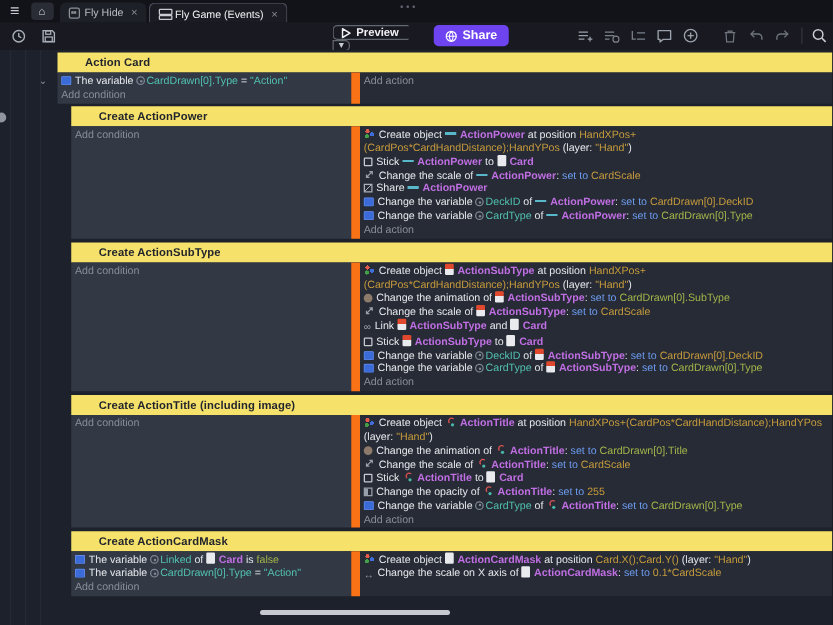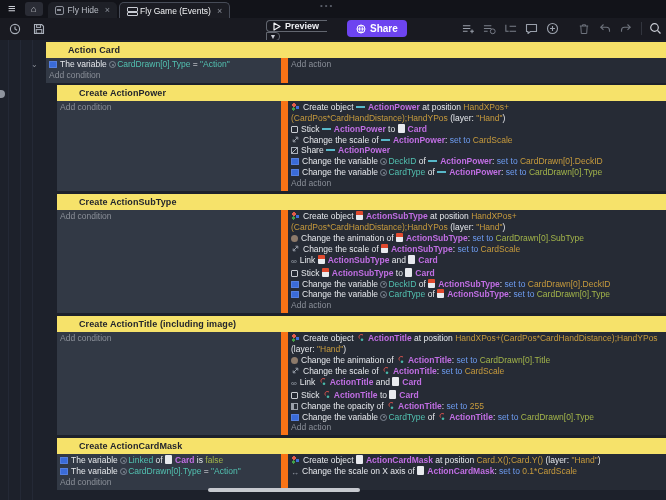--- a/index.html
+++ b/index.html
@@ -276,24 +276,20 @@
                 <div class="line"><span class="ic ic-anim"></span><span class="w">Change the animation of </span><svg class="ic" width="9" height="9">
                     <path d="M7 2 C4 0.5 2 3 3.5 5.5" stroke="#d9534f" fill="none"></path>
                     <circle cx="6" cy="6.8" r="1.3" fill="#49b8a8"></circle>
                   </svg><span class="obj">ActionTitle</span><span class="w">: </span><span class="kw">set to </span><span class="numg">CardDrawn[0].Title</span></div>
                 <div class="line"><svg class="ic" width="9" height="9">
                     <path d="M2.5 6.5 L6.5 2.5 M4.5 2.2 h2.3 v2.3 M4.5 6.8 h-2.3 v-2.3" stroke="#9aa0ab" fill="none"></path>
                   </svg><span class="w">Change the scale of </span><svg class="ic" width="9" height="9">
                     <path d="M7 2 C4 0.5 2 3 3.5 5.5" stroke="#d9534f" fill="none"></path>
                     <circle cx="6" cy="6.8" r="1.3" fill="#49b8a8"></circle>
                   </svg><span class="obj">ActionTitle</span><span class="w">: </span><span class="kw">set to </span><span class="num">CardScale</span></div>
-                <div class="line"><span class="ic ic-link">∞</span><span class="w">Link </span><svg class="ic" width="9" height="9">
-                    <path d="M7 2 C4 0.5 2 3 3.5 5.5" stroke="#d9534f" fill="none"></path>
-                    <circle cx="6" cy="6.8" r="1.3" fill="#49b8a8"></circle>
-                  </svg><span class="obj">ActionTitle</span><span class="w"> and </span><span class="ic ic-objcard"></span><span class="obj">Card</span></div>
                 <div class="line"><span class="ic ic-stick"></span><span class="w">Stick </span><svg class="ic" width="9" height="9">
                     <path d="M7 2 C4 0.5 2 3 3.5 5.5" stroke="#d9534f" fill="none"></path>
                     <circle cx="6" cy="6.8" r="1.3" fill="#49b8a8"></circle>
                   </svg><span class="obj">ActionTitle</span><span class="w"> to </span><span class="ic ic-objcard"></span><span class="obj">Card</span></div>
                 <div class="line"><span class="ic ic-opacity"></span><span class="w">Change the opacity of </span><svg class="ic" width="9" height="9">
                     <path d="M7 2 C4 0.5 2 3 3.5 5.5" stroke="#d9534f" fill="none"></path>
                     <circle cx="6" cy="6.8" r="1.3" fill="#49b8a8"></circle>
                   </svg><span class="obj">ActionTitle</span><span class="w">: </span><span class="kw">set to </span><span class="num">255</span></div>
                 <div class="line"><span class="ic ic-varbox"></span><span class="w">Change the variable </span><span class="ic ic-gear"></span><span class="var">CardType</span><span class="w"> of </span><svg class="ic" width="9" height="9">
                     <path d="M7 2 C4 0.5 2 3 3.5 5.5" stroke="#d9534f" fill="none"></path>

